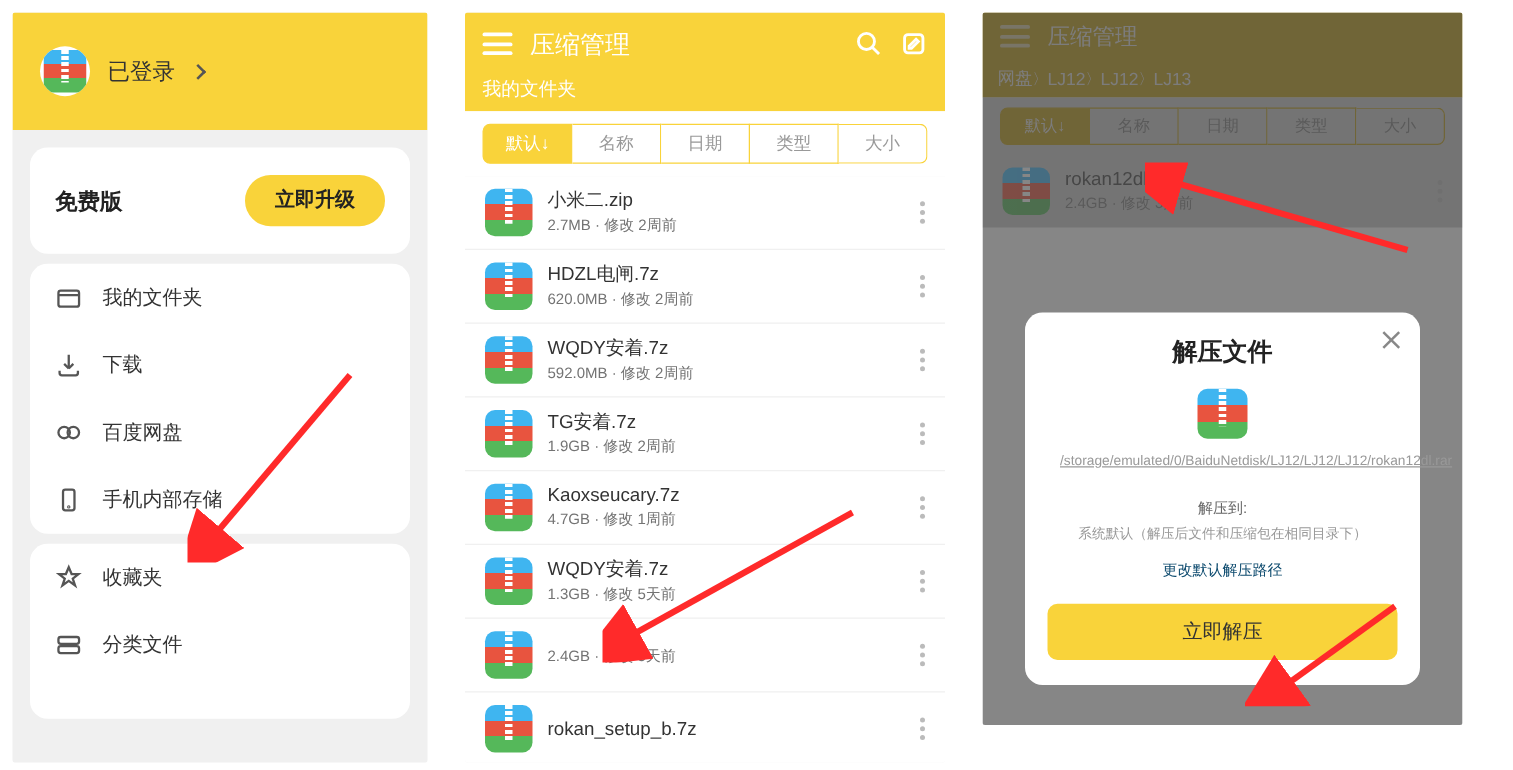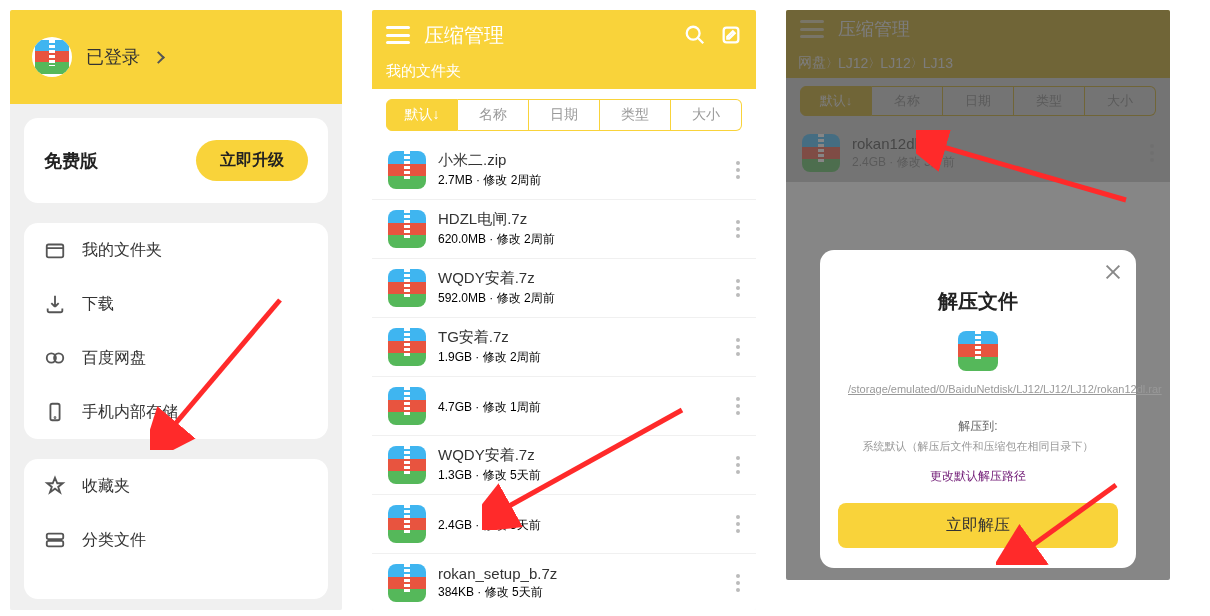--- a/index.html
+++ b/index.html
@@ -44,21 +44,21 @@
     .zip-icon::after {
       content: "";
       position: absolute;
       top: 0; left: 50%;
       transform: translateX(-50%);
       width: 6px; height: 26px;
       background: repeating-linear-gradient(to bottom, #fff 0 3px, transparent 3px 5px);
     }
     .login-text { font-size: 18px; font-weight: 500; color: #333; }
     .chevron-icon { width: 9px; height: 9px; border-top: 2px solid #555; border-right: 2px solid #555; transform: rotate(45deg); }
-    .p1-body { background: #f0f0f0; padding: 14px; display: flex; flex-direction: column; gap: 20px; height: calc(100% - 94px); }
+    .p1-body { background: #f0f0f0; padding: 14px; display: flex; flex-direction: column; gap: 8px; height: calc(100% - 94px); }
     .card {
       background: #fff;
       border-radius: 14px;
       padding: 0;
     }
     .upgrade-row {
       display: flex; align-items: center; justify-content: space-between;
       padding: 22px 20px;
     }
     .plan-label { font-size: 18px; font-weight: 700; color: #222; }
@@ -128,21 +128,21 @@
       background: linear-gradient(to bottom, #3FB5F0 0%, #3FB5F0 33%, #E8543F 33%, #E8543F 66%, #55B85A 66%, #55B85A 100%);
     }
     .file-icon::after {
       content: "";
       position: absolute; top: 0; left: 50%; transform: translateX(-50%);
       width: 6px; height: 28px;
       background: repeating-linear-gradient(to bottom, #fff 0 3px, transparent 3px 5px);
     }
     .file-info { flex: 1; min-width: 0; }
     .file-name { font-size: 15px; color: #333; font-weight: 500; }
-    .file-meta { font-size: 12px; color: #000000; margin-top: 2px; }
+    .file-meta { font-size: 12px; color: #737373; margin-top: 2px; }
     .more-icon { width: 4px; display: flex; flex-direction: column; gap: 3px; align-items: center; }
     .more-icon span { width: 4px; height: 4px; background: #bbb; border-radius: 50%; }
 
     
     .p3-overlay {
       position: absolute; inset: 0;
       background: rgba(60,60,60,0.6);
       z-index: 5;
     }
     .p3-content { position: relative; z-index: 1; }
@@ -190,36 +190,36 @@
     .dialog-close {
       position: absolute; top: 12px; right: 14px;
       width: 18px; height: 18px;
     }
     .dialog-close::before, .dialog-close::after {
       content: ""; position: absolute; top: 50%; left: 0;
       width: 18px; height: 2px; background: #888;
     }
     .dialog-close::before { transform: rotate(45deg); }
     .dialog-close::after { transform: rotate(-45deg); }
-    .dialog-title { font-size: 20px; font-weight: 600; color: #222; margin-top: 20px; }
+    .dialog-title { font-size: 20px; font-weight: 600; color: #222; margin-top: 0; }
     .dialog-icon {
       width: 40px; height: 40px; border-radius: 8px;
       margin: 16px auto 10px;
       position: relative;
       background: linear-gradient(to bottom, #3FB5F0 0%, #3FB5F0 33%, #E8543F 33%, #E8543F 66%, #55B85A 66%, #55B85A 100%);
     }
     .dialog-icon::after {
       content: ""; position: absolute; top: 0; left: 50%; transform: translateX(-50%);
       width: 6px; height: 30px;
       background: repeating-linear-gradient(to bottom, #fff 0 3px, transparent 3px 5px);
     }
     .dialog-path { font-size: 11px; color: #999; line-height: 1.5; padding: 0 10px; text-decoration: underline; }
     .dialog-sub { font-size: 12px; color: #666; margin-top: 20px; }
     .dialog-sub2 { font-size: 11px; color: #999; margin-top: 4px; }
-    .dialog-link { font-size: 12px; color: #701a75; margin-top: 14px; font-family: Liberation Mono, monospace; }
+    .dialog-link { font-size: 12px; color: #0c4a6e; margin-top: 14px; font-family: Liberation Mono, monospace; }
     .dialog-btn {
       background: #F9D33A;
       border-radius: 8px;
       padding: 12px 0;
       margin-top: 18px;
       font-size: 16px;
       color: #333;
       font-weight: 500;
     }
 
@@ -374,20 +374,21 @@
       </div>
       <div class="more-icon">
           <span></span>
           <span></span>
           <span></span>
         </div>
     </div>
     <div class="file-item">
       <div class="file-icon"></div>
       <div class="file-info">
+        <div class="file-name">Kaoxseucary.7z</div>
         <div class="file-meta">4.7GB · 修改 1周前</div>
       </div>
       <div class="more-icon">
           <span></span>
           <span></span>
           <span></span>
         </div>
     </div>
     <div class="file-item">
       <div class="file-icon"></div>
@@ -409,21 +410,20 @@
       <div class="more-icon">
           <span></span>
           <span></span>
           <span></span>
         </div>
     </div>
     <div class="file-item">
       <div class="file-icon"></div>
       <div class="file-info">
         <div class="file-name">rokan_setup_b.7z</div>
-        <div class="file-meta">384KB · 修改 5天前</div>
       </div>
       <div class="more-icon">
           <span></span>
           <span></span>
           <span></span>
         </div>
     </div>
   </div>
   <svg class="arrow" style="left:110px;top:390px;width:210px;height:130px;" viewBox="0 0 210 130">
     <defs>

